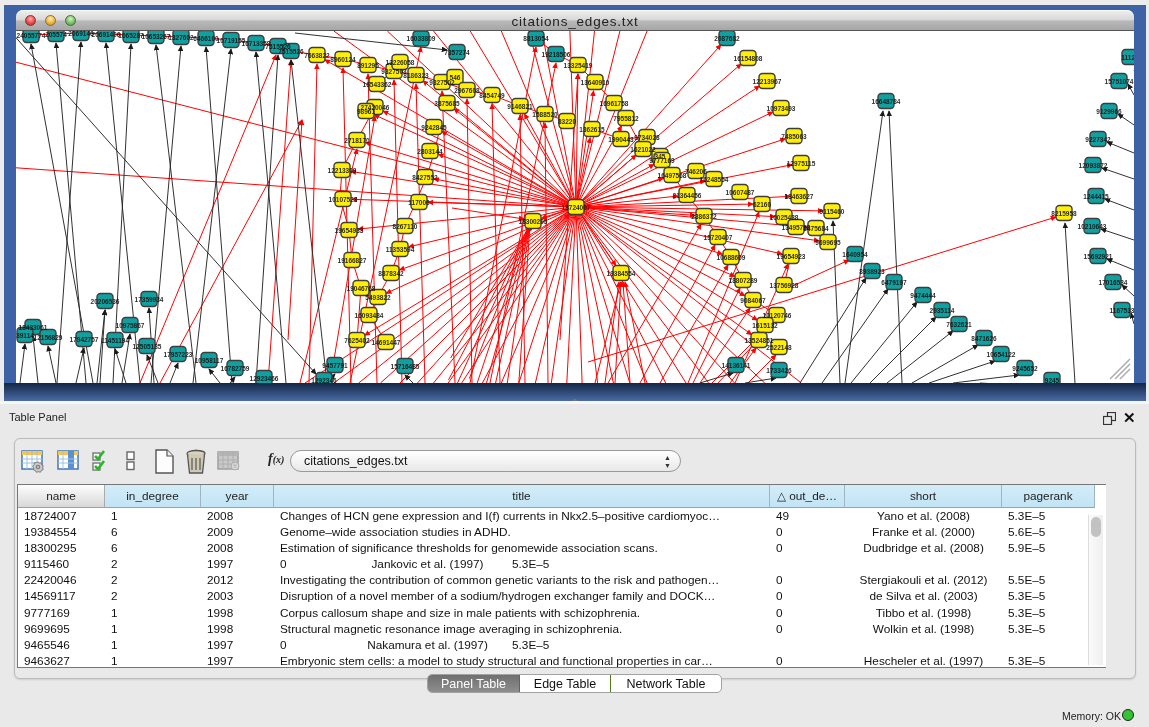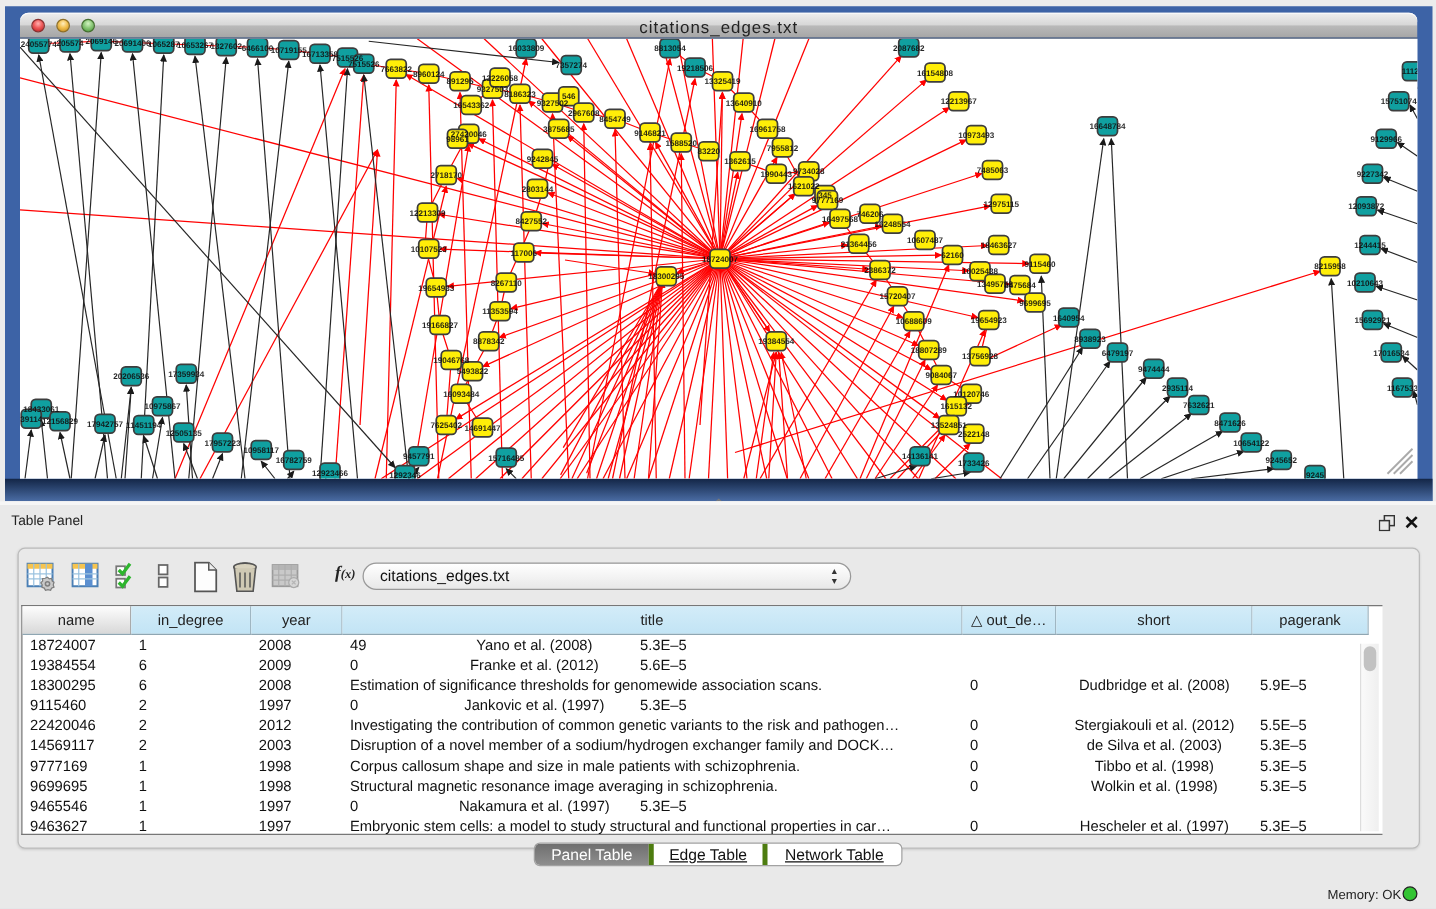--- a/index.html
+++ b/index.html
@@ -37,21 +37,21 @@
 .tbody { position:absolute; left:0; top:23px; width:1119px; }
 .tr { display:flex; height:16.1px; font-size:11.8px; color:#111; white-space:nowrap; }
 .c { overflow:hidden; padding-left:6px; line-height:16px; }
 .c1 { width:87px; } .c2 { width:96px; } .c3 { width:73px; } .c4 { width:496px; } .c5 { width:75px; } .c6 { width:157px; text-align:center; padding-left:0; } .c7 { width:93px; }
 #vsb { position:absolute; right:3px; top:30px; width:15px; height:150px; background:linear-gradient(to right,#fafafa,#efefef); border-left:1px solid #ddd; }
 #vsb .thumb { position:absolute; left:2px; top:2px; width:10px; height:20px; border-radius:5px; background:#c2c2c2; }
 
 #tabs { position:absolute; left:427px; top:273px; height:19px; display:flex; font-size:12.5px; border:1px solid #a2a2a2; border-radius:5px; overflow:hidden; background:#fff; }
 .tab { line-height:18px; text-align:center; color:#111; }
 .tab.sel { background:linear-gradient(#6f6f6f,#8e8e8e); color:#fff; }
-.tab + .tab { border-left:4px solid #4d7c0f;text-decoration:underline; }
+.tab + .tab { border-left:1px solid #4d7c0f; }
 #mem { position:absolute; left:1062px; top:309px; font-size:10.5px; color:#222; }
 #memdot { position:absolute; left:1122px; top:308px; width:12px; height:12px; border-radius:50%; background:#33c433; border:1.5px solid #222; }
 </style></head>
 <body>
 <div id="stage">
   <div id="desk"></div>
   <div id="deskbot"></div>
   <div id="win">
     <div id="titlebar">
       <div id="wtitle">citations_edges.txt</div>
@@ -605,30 +605,32 @@
           <div class="th" style="width:496px">title</div>
           <div class="th" style="width:75px">△ out_de…</div>
           <div class="th" style="width:157px">short</div>
           <div class="th" style="width:93px">pagerank</div>
         </div>
         <div class="tbody">
 <div class="tr">
               <div class="c c1">18724007</div>
               <div class="c c2">1</div>
               <div class="c c3">2008</div>
+              <div class="c c4">Changes of HCN gene expression and I(f) currents in Nkx2.5–positive cardiomyoc…</div>
               <div class="c c5">49</div>
               <div class="c c6">Yano et al. (2008)</div>
               <div class="c c7">5.3E–5</div>
             </div>
 <div class="tr">
               <div class="c c1">19384554</div>
               <div class="c c2">6</div>
               <div class="c c3">2009</div>
-              <div class="c c5">0</div>
-              <div class="c c6">Franke et al. (2012)</div>
+              <div class="c c4">Genome–wide association studies in ADHD.</div>
+              <div class="c c5">0</div>
+              <div class="c c6">Franke et al. (2000)</div>
               <div class="c c7">5.6E–5</div>
             </div>
 <div class="tr">
               <div class="c c1">18300295</div>
               <div class="c c2">6</div>
               <div class="c c3">2008</div>
               <div class="c c4">Estimation of significance thresholds for genomewide association scans.</div>
               <div class="c c5">0</div>
               <div class="c c6">Dudbridge et al. (2008)</div>
               <div class="c c7">5.9E–5</div>

